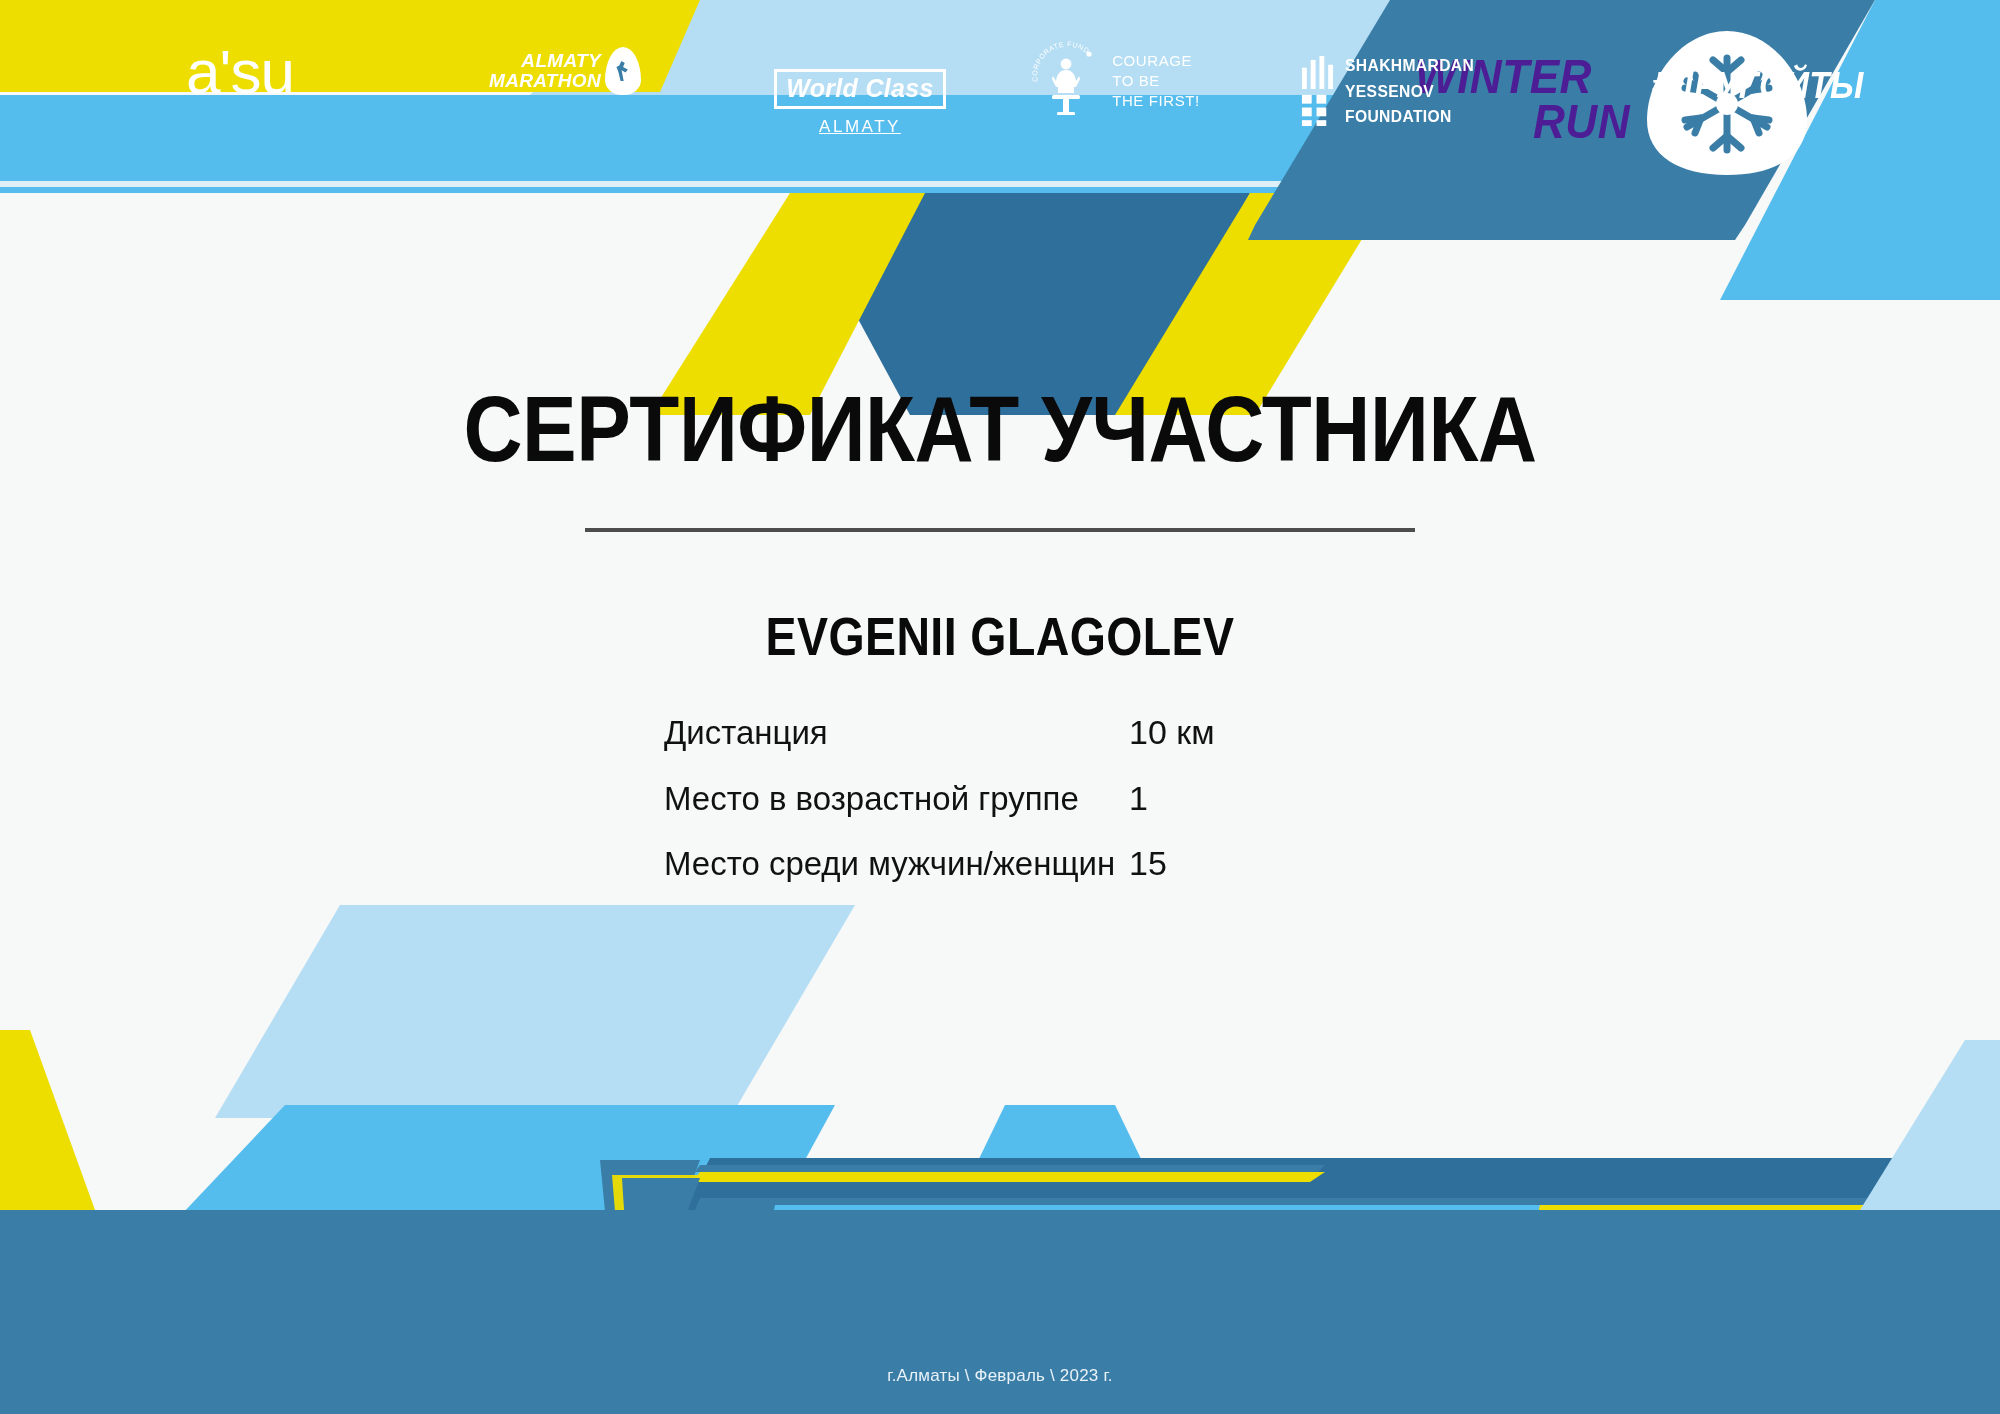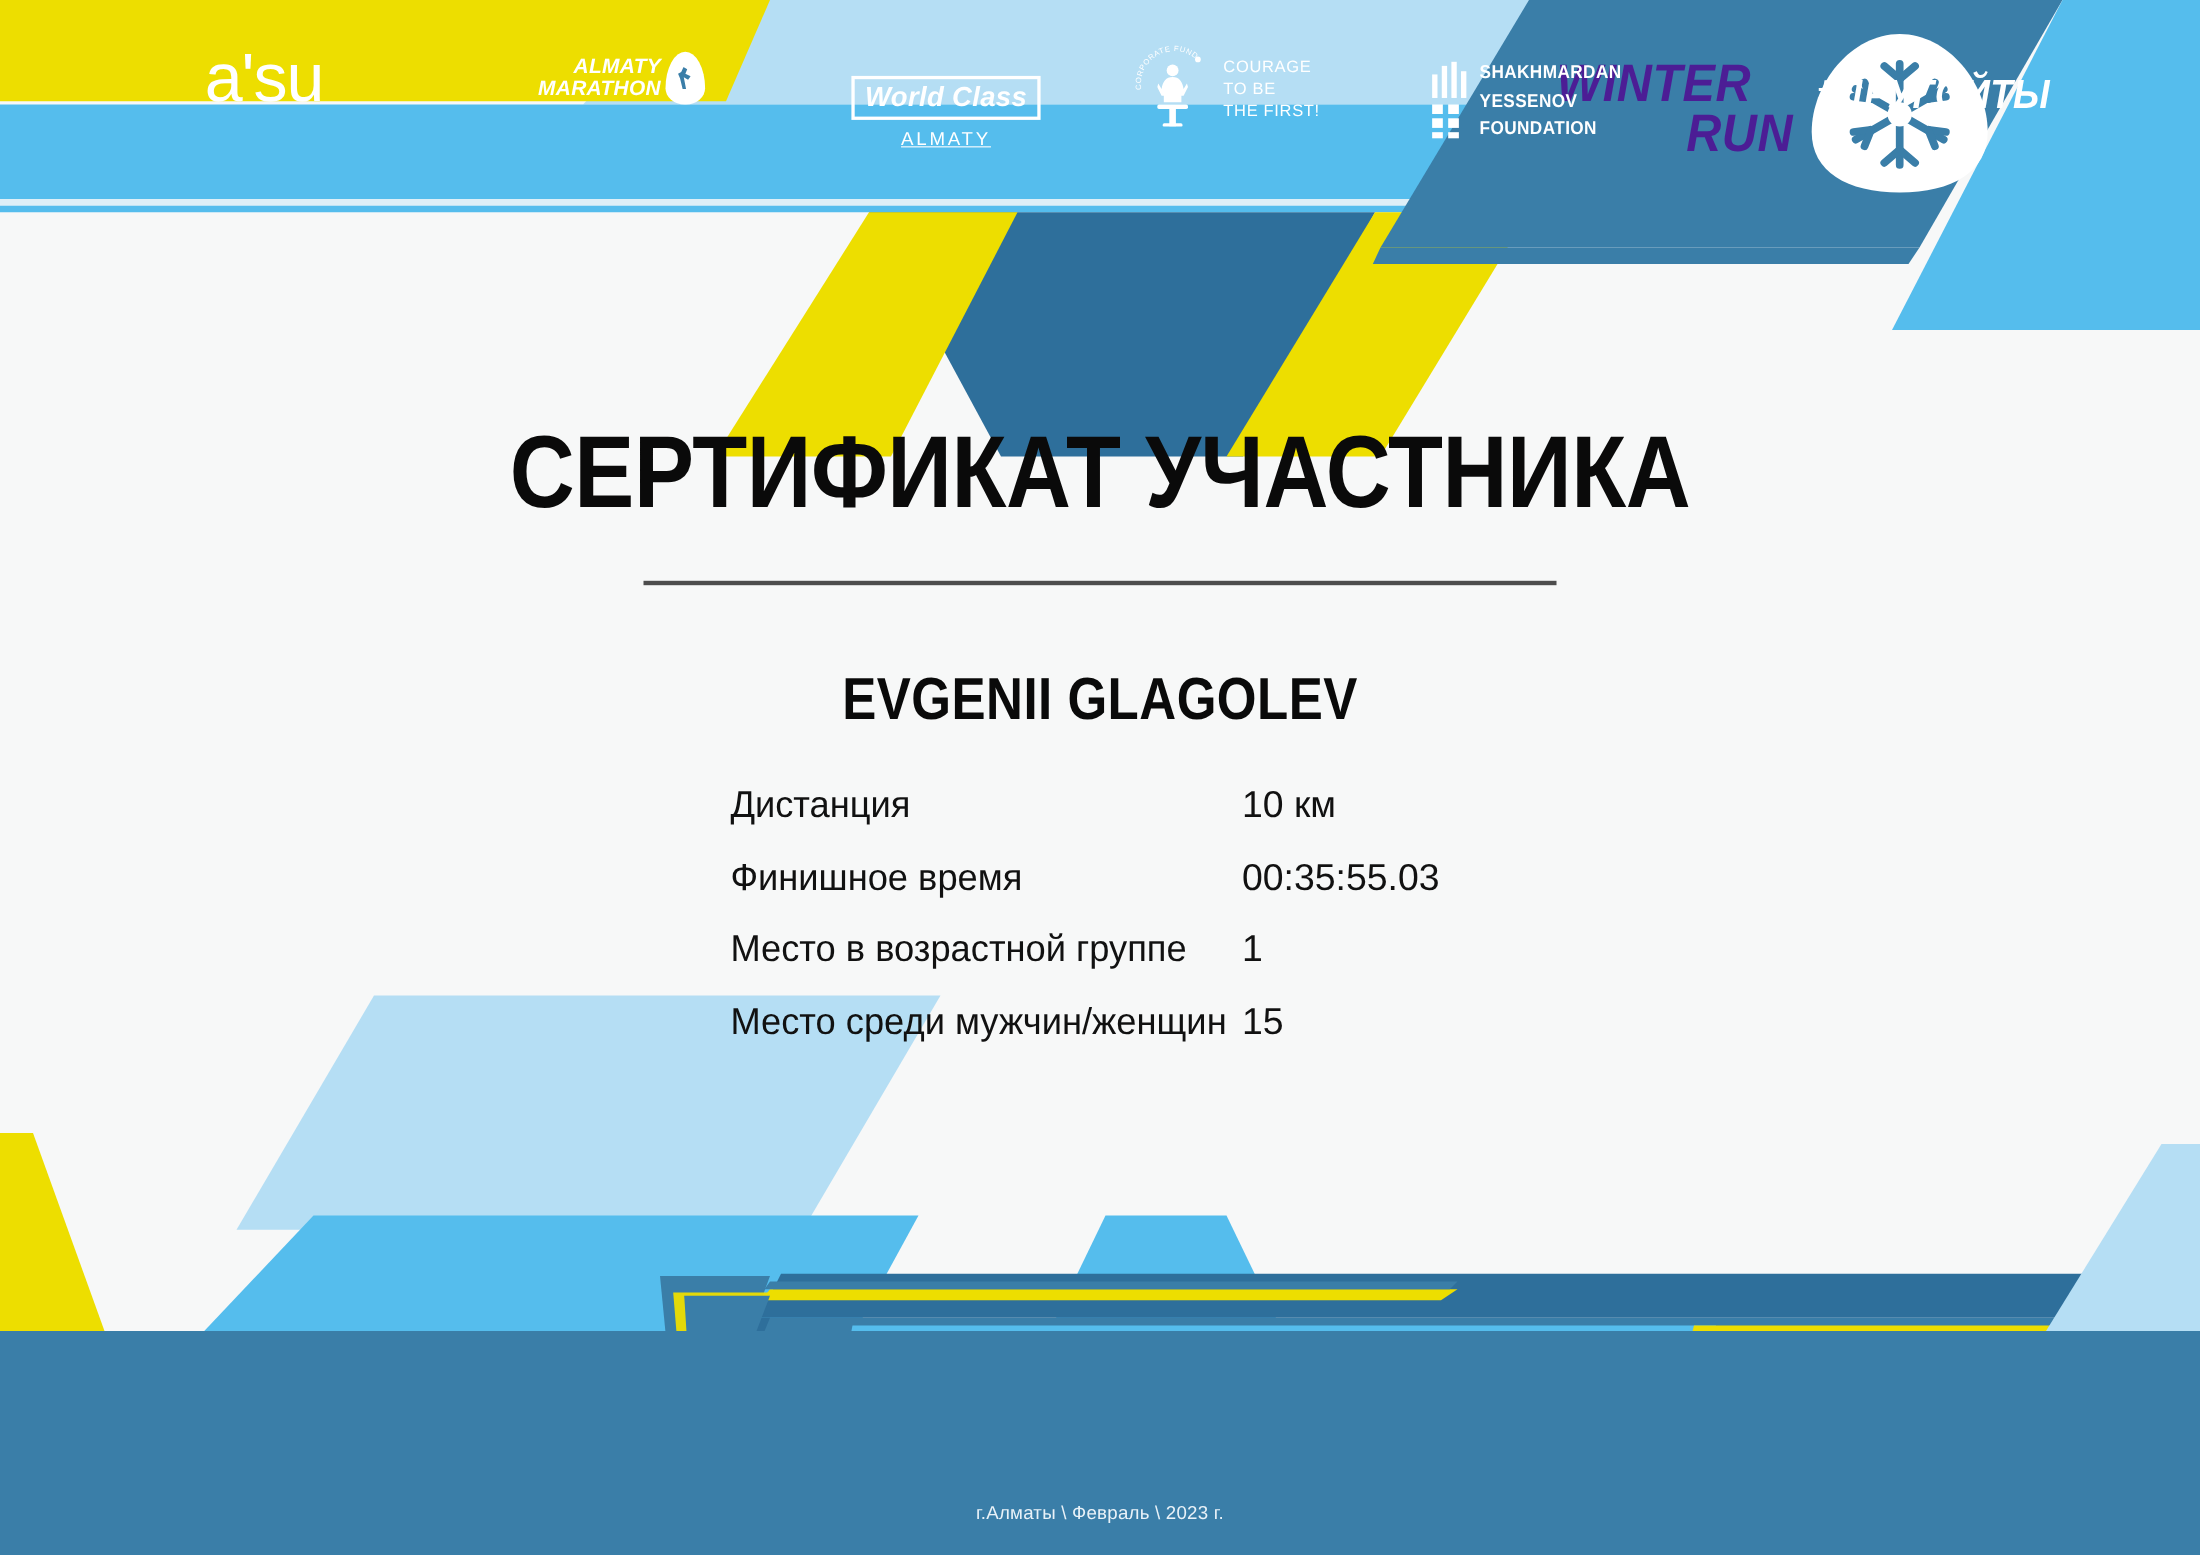--- a/index.html
+++ b/index.html
@@ -344,24 +344,20 @@
   <div class="cert-title">СЕРТИФИКАТ УЧАСТНИКА</div>
   <div class="title-rule"></div>
 
   <div class="participant-name">EVGENII GLAGOLEV</div>
 
   <table class="results-table">
     <tbody>
       <tr>
         <td class="res-label">Дистанция</td>
         <td class="res-value">10 км</td>
-      </tr>
-      <tr>
-        <td class="res-label">Финишное время</td>
-        <td class="res-value">00:35:55.03</td>
       </tr>
       <tr>
         <td class="res-label">Место в возрастной группе</td>
         <td class="res-value">1</td>
       </tr>
       <tr>
         <td class="res-label">Место среди мужчин/женщин</td>
         <td class="res-value">15</td>
       </tr>
     </tbody>

